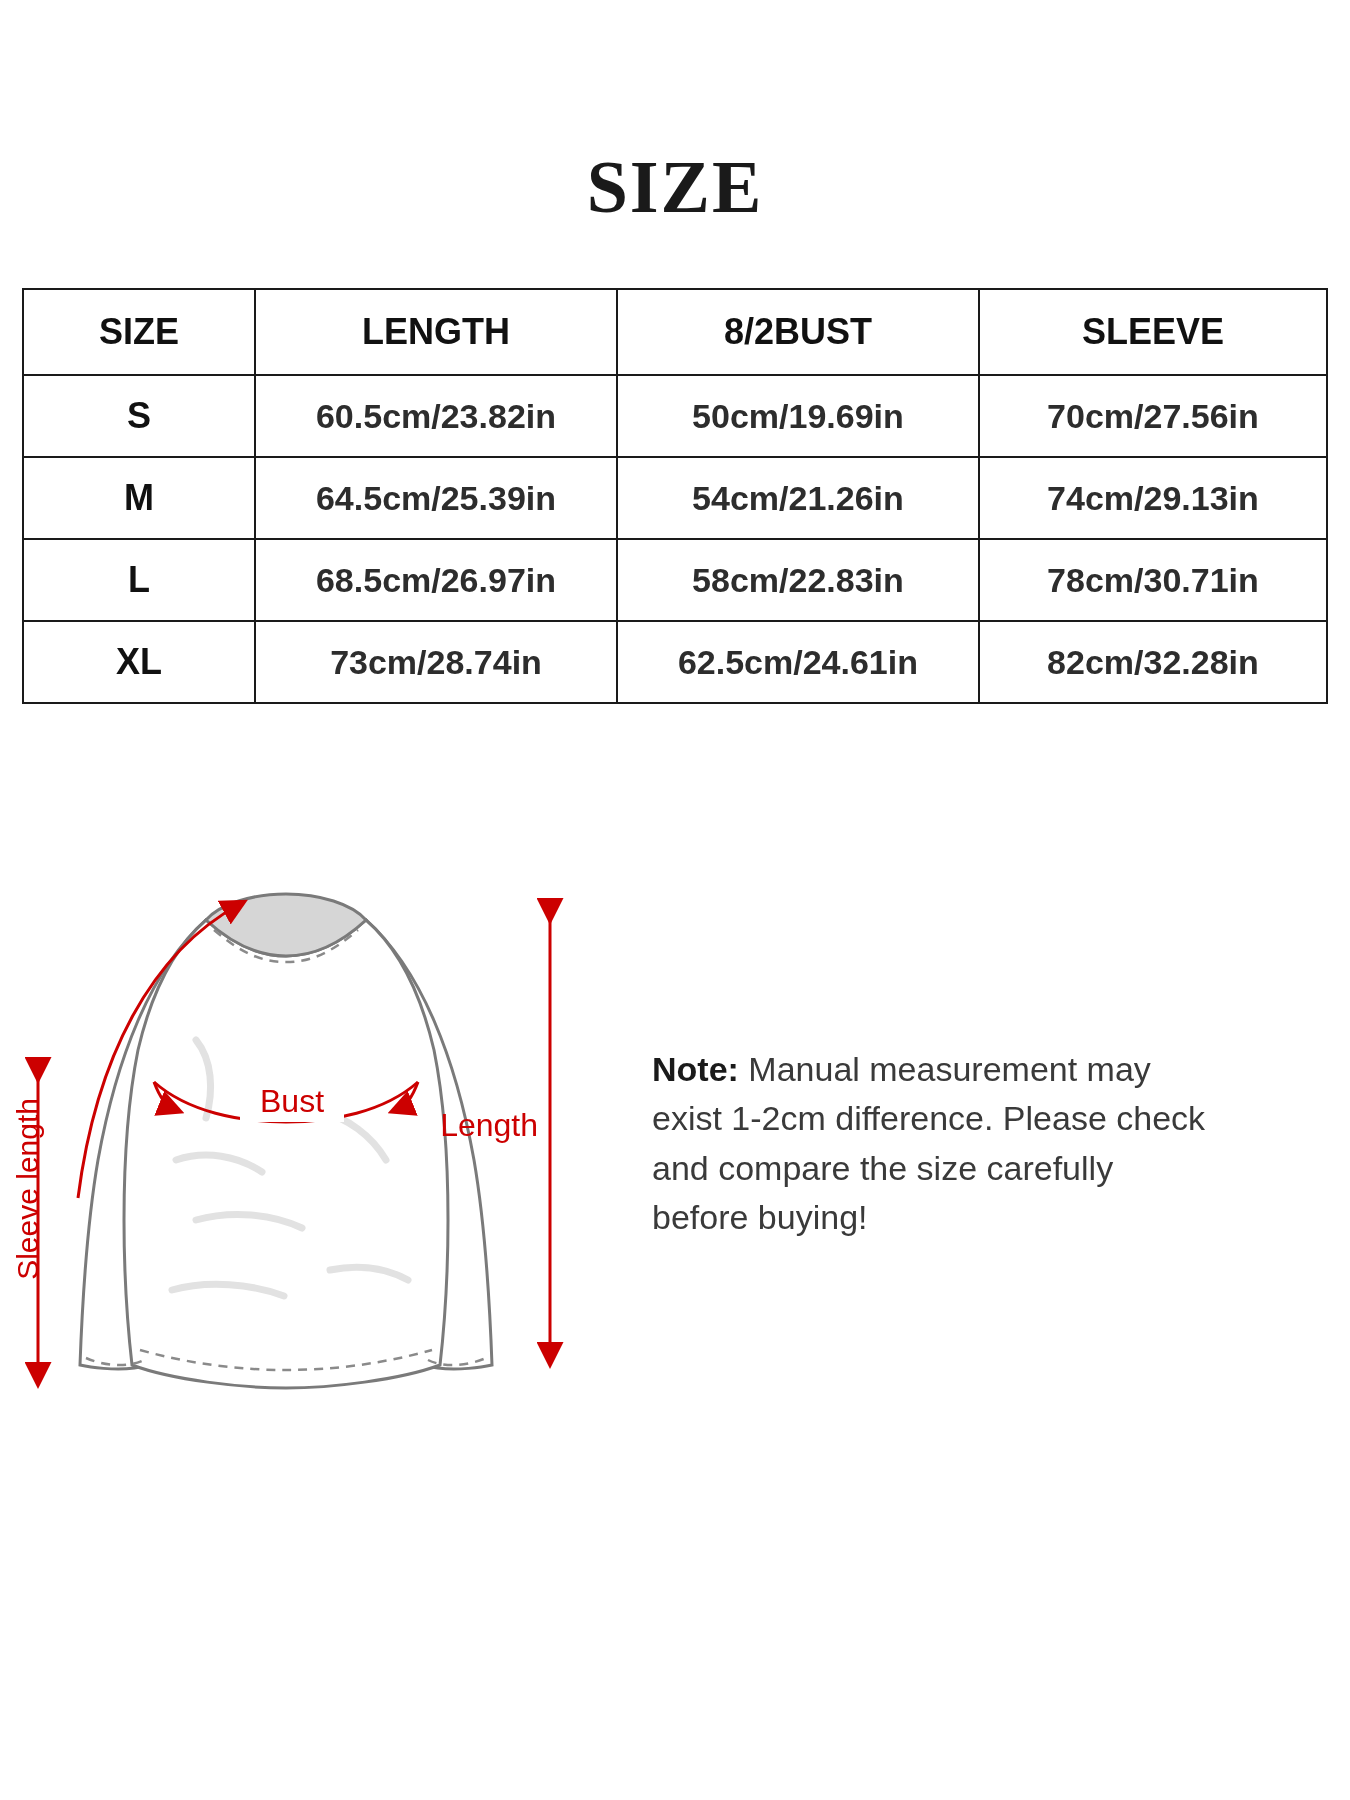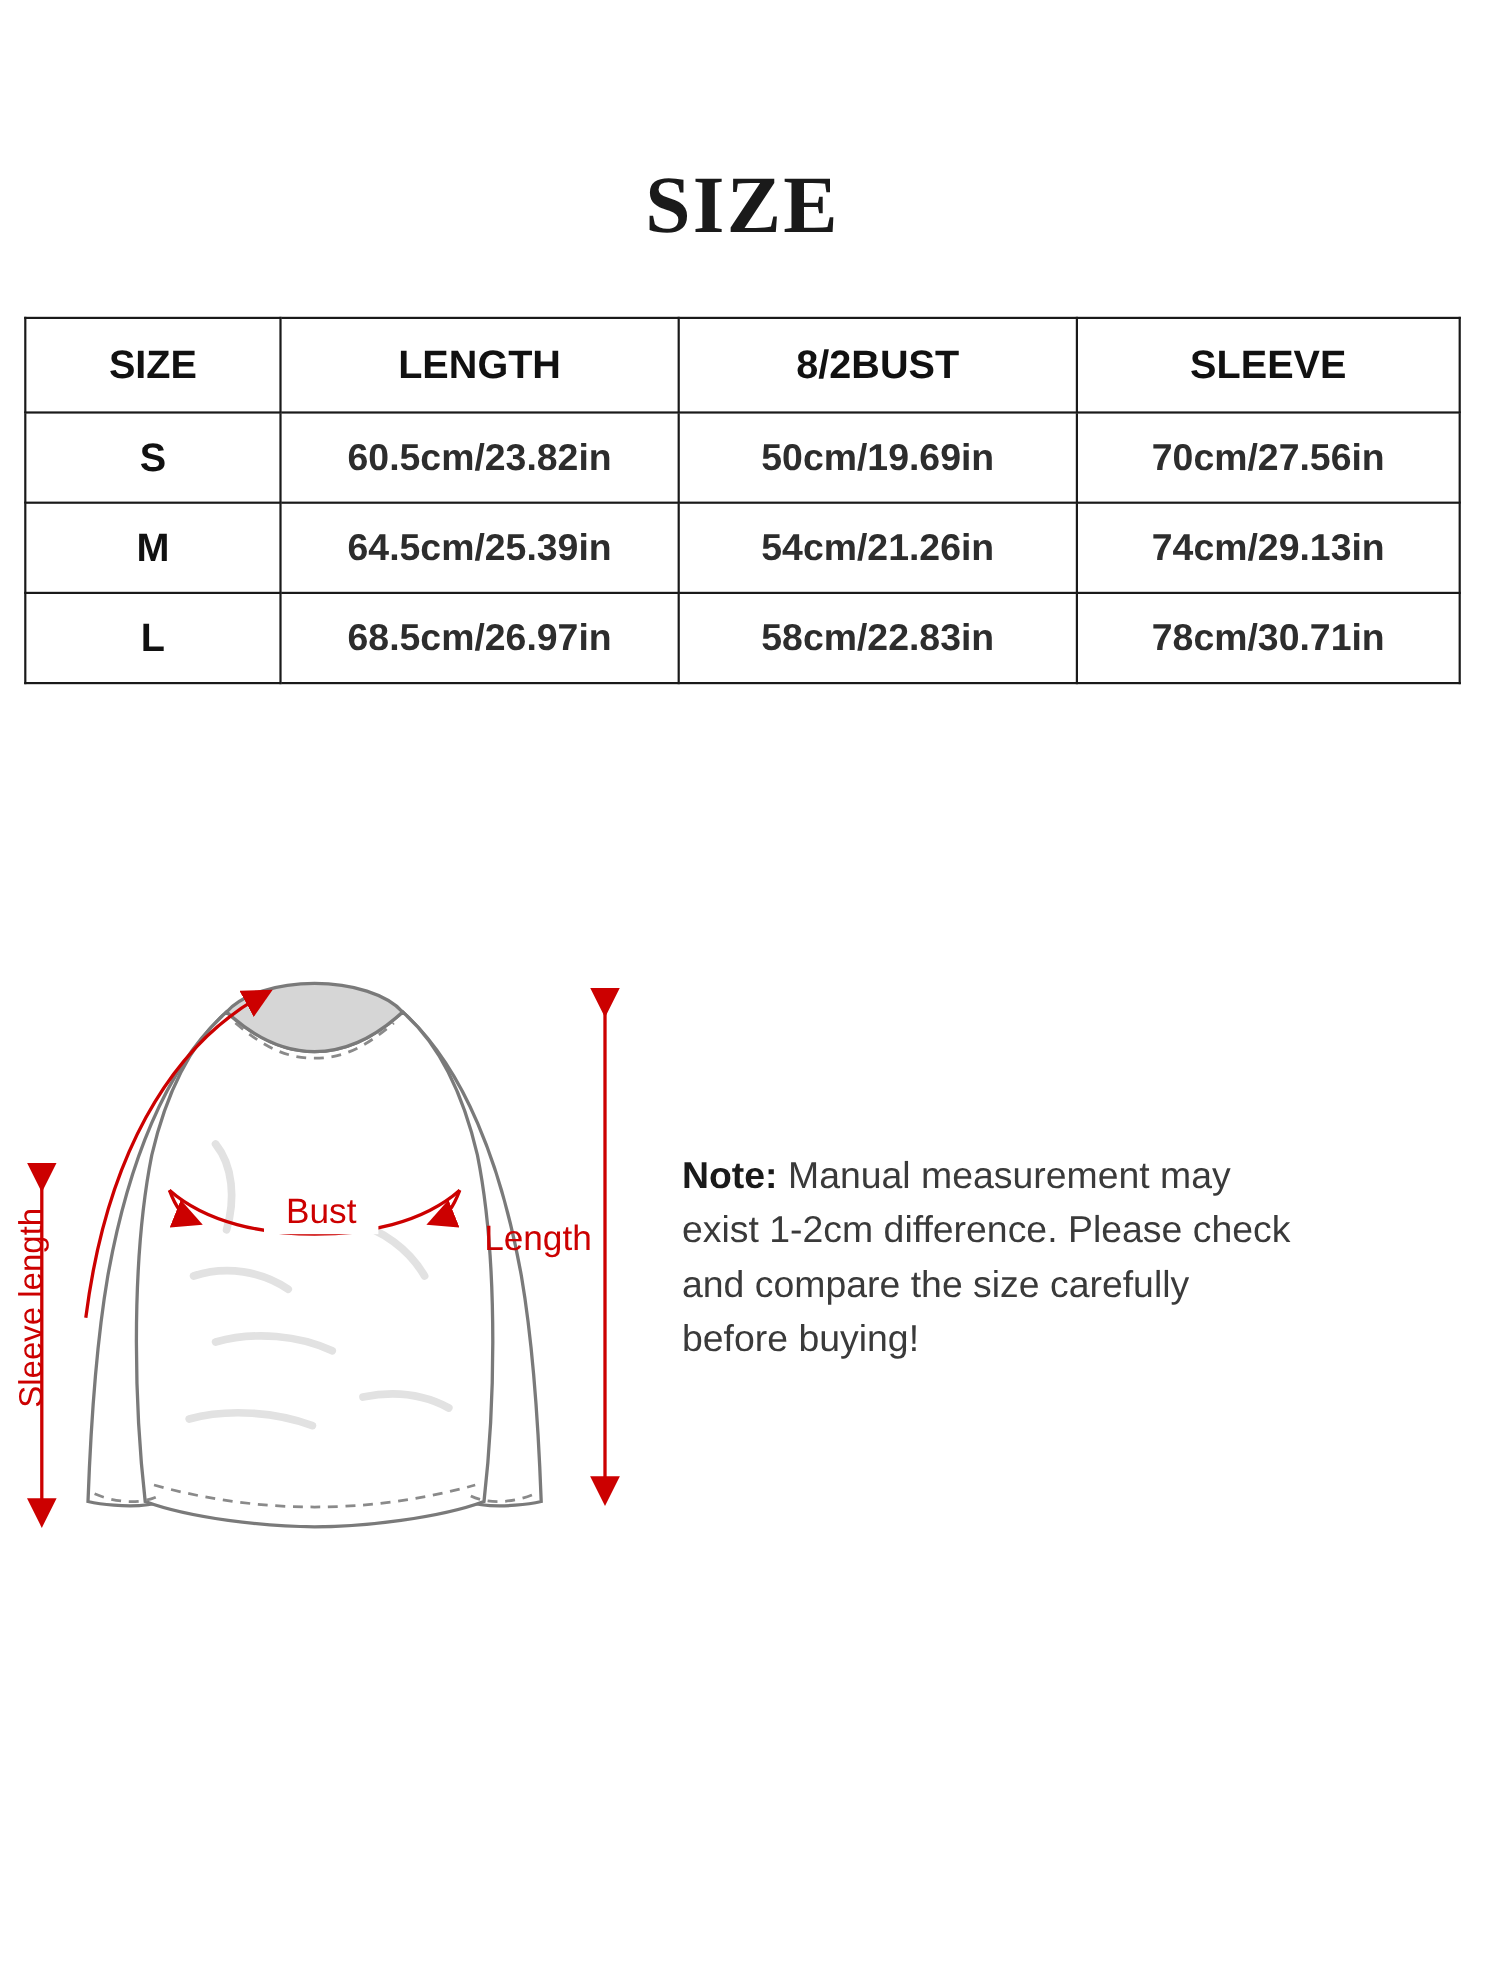--- a/index.html
+++ b/index.html
@@ -67,21 +67,21 @@
 
   .figure-area {
     position: absolute;
     left: 0;
     top: 860px;
     width: 1350px;
     height: 620px;
   }
   .note {
     position: absolute;
-    left: 620px;
+    left: 652px;
     top: 1045px;
     width: 560px;
     font-size: 34px;
     line-height: 1.45;
     color: #3a3a3a;
   }
   .note b {
     color: #1a1a1a;
     font-weight: bold;
   }
@@ -129,20 +129,26 @@
         <td>64.5cm/25.39in</td>
         <td>54cm/21.26in</td>
         <td>74cm/29.13in</td>
       </tr>
       <tr>
         <td class="sizecell">L</td>
         <td>68.5cm/26.97in</td>
         <td>58cm/22.83in</td>
         <td>78cm/30.71in</td>
       </tr>
+      <tr>
+        <td class="sizecell">XL</td>
+        <td>73cm/28.74in</td>
+        <td>62.5cm/24.61in</td>
+        <td>82cm/32.28in</td>
+      </tr>
     </tbody>
   </table>
 
   <div class="figure-area">
     <svg class="shirt" width="1350" height="620" viewBox="0 0 1350 620">
       <defs>
         <marker id="arrowRed" markerWidth="9" markerHeight="9" refX="6" refY="4.5" orient="auto">
           <path d="M0,0 L9,4.5 L0,9 z" fill="#cc0000"></path>
         </marker>
       </defs>

